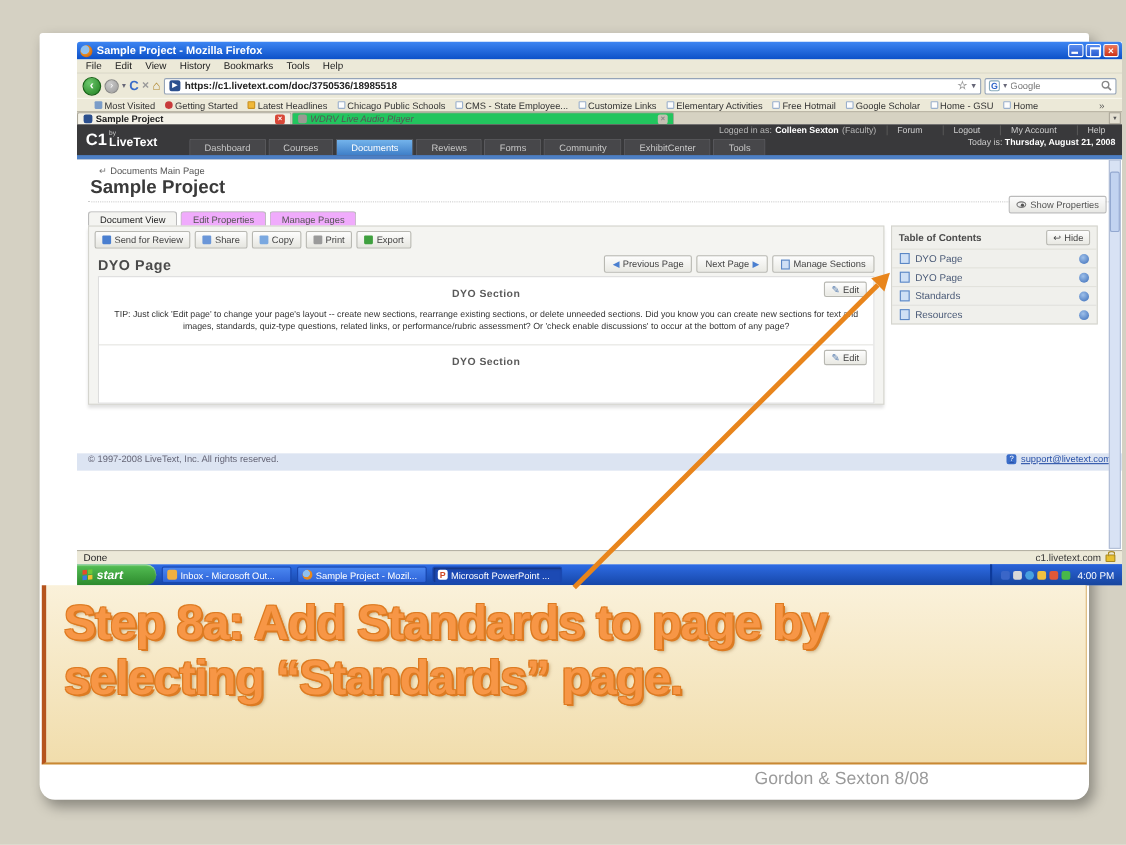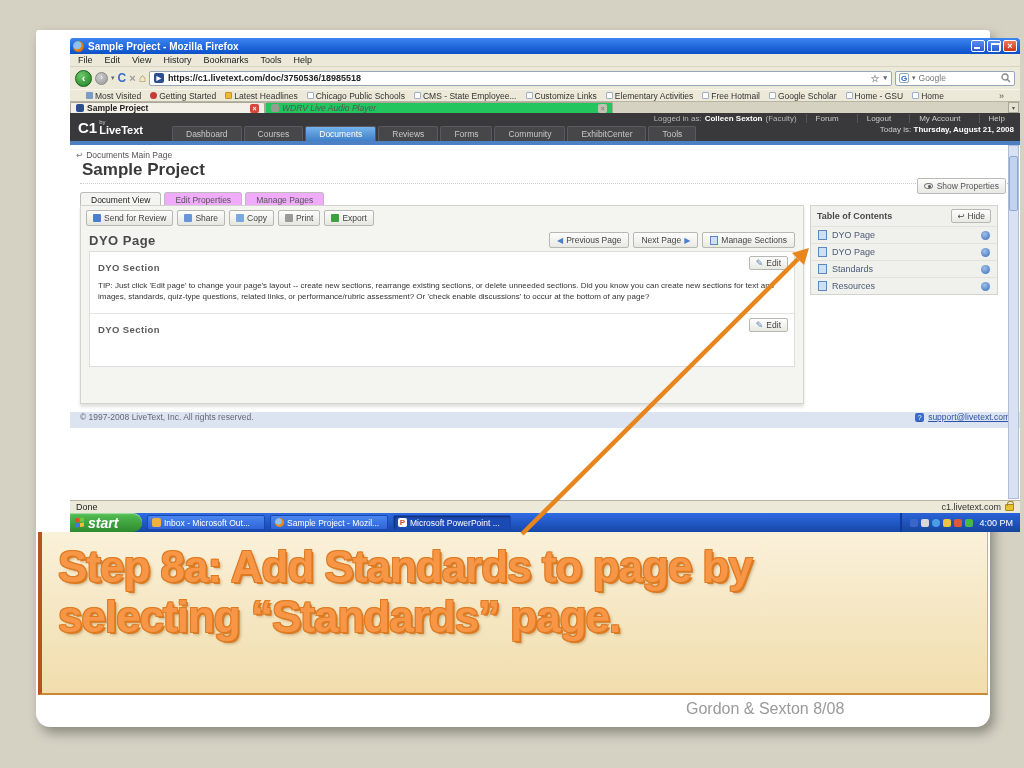--- a/index.html
+++ b/index.html
@@ -84,37 +84,37 @@
   .lt-byname { display:flex; flex-direction:column; line-height:1; }
   .lt-by { font-size:6px; color:#ccc; } .lt-name { font-size:11px; font-weight:bold; }
   .lt-navtabs { position:absolute; left:102px; bottom:4px; display:flex; gap:2px; }
   .lt-tab { padding:2px 13px; font-size:8.5px; color:#c8c8c8; background:#47474a; border:1px solid #5a5a5e;
             border-bottom:none; border-radius:2px 2px 0 0; }
   .lt-tab.active { background:linear-gradient(#74b4ec,#3f7fc8); color:#fff; }
   .lt-bluestrip { position:absolute; left:0; right:0; bottom:0; height:4px; background:#4d7fc4; }
 
   
   .lt-body { height:267px; background:#fff; position:relative; }
-  .crumb { position:absolute; left:6px; top:5px; font-size:8.5px; color:#555; }
+  .crumb { position:absolute; left:20px; top:5px; font-size:8.5px; color:#555; }
   .crumb .tico { color:#777; margin-right:3px; }
   .pg-title { position:absolute; left:12px; top:15px; font-size:17px; font-weight:bold; color:#3a3a3a; }
   .byline { position:absolute; right:16px; top:36px; font-size:9px; color:#4a6fa5; }
   .dotline { position:absolute; left:10px; right:12px; top:38px; border-top:1px dotted #ccc; }
   .showprops { position:absolute; right:14px; top:33px; font-size:8.5px; color:#555; border:1px solid #bbb;
                background:linear-gradient(#fcfcfc,#e8e8e4); padding:2px 6px; border-radius:2px;
                display:inline-flex; gap:4px; align-items:center; }
   .eye { width:9px; height:6px; border:1px solid #777; border-radius:50%; position:relative; background:#eee; }
   .eye::after { content:""; position:absolute; left:3px; top:1px; width:3px; height:3px; border-radius:50%; background:#555; }
   .doctabs { position:absolute; left:10px; top:47px; display:flex; gap:3px; }
   .doctab { font-size:8.5px; padding:2px 10px; border:1px solid #bbb; border-bottom:none;
             border-radius:3px 3px 0 0; background:#f0abfc; color:#555; }
   .doctab.active { background:#f4f4f1; color:#222; }
 
-  .mainpanel { position:absolute; left:10px; top:60px; width:724px; height:199px; background:#f4f4f1;
-               border:1px solid #d4d4ce; box-shadow:0 3px 3px rgba(0,0,0,.12); }
+  .mainpanel { position:absolute; left:10px; top:60px; width:724px; height:163px; background:#f4f4f1;
+               border:1px solid #d4d4ce; box-shadow:0 3px 3px rgba(0,0,0,.12);text-align:center; }
   .actionsrow { display:flex; gap:4px; padding:4px 5px; }
   .abtn { display:inline-flex; align-items:center; gap:3px; font-size:8.5px; color:#444;
           border:1px solid #b8b8b2; background:linear-gradient(#fdfdfd,#e6e6e0); padding:2px 6px; border-radius:2px; }
   .aico { width:8px; height:8px; border-radius:1px; flex:none; }
   .aico.review { background:#4a7fd0; } .aico.share { background:#6a96d8; } .aico.copy { background:#7aa8e0; }
   .aico.print { background:#9a9a9a; } .aico.export { background:#3fa03f; }
   .dyorow { display:flex; align-items:center; padding:2px 8px 3px; }
   .dyoh { font-size:13px; font-weight:bold; color:#4a4a4a; letter-spacing:.5px; }
   .pager { margin-left:auto; display:flex; gap:4px; }
   .pbtn { display:inline-flex; align-items:center; gap:3px; font-size:8.5px; color:#444;
@@ -158,21 +158,21 @@
   .statusbar { height:13px; background:#ece9d8; border-top:1px solid #b5b2a4; display:flex; align-items:center;
                padding:0 6px; font-size:9px; color:#222; }
   .sb-right { margin-left:auto; display:flex; gap:4px; align-items:center; color:#333; }
   .padlock { width:9px; height:7px; background:#e8c030; border:1px solid #a88820; border-radius:1px; position:relative; }
   .padlock::before { content:""; position:absolute; left:1px; top:-4px; width:5px; height:4px;
                      border:1px solid #a88820; border-bottom:none; border-radius:3px 3px 0 0; }
 
   .taskbar { height:19px; background:linear-gradient(#2e6ce4,#1646a8); display:flex; align-items:center; }
   .startbtn { height:19px; width:72px; background:linear-gradient(#55c055,#2d8a2d); border-radius:0 9px 9px 0;
               display:flex; align-items:center; gap:4px; padding:0 8px 0 5px; color:#fff; font-weight:bold;
-              font-style:italic; font-size:14px; box-shadow:inset 0 1px 1px rgba(255,255,255,.5); }
+              font-style:italic; font-size:11px; box-shadow:inset 0 1px 1px rgba(255,255,255,.5); }
   .winflag { width:9px; height:9px; display:grid; grid-template-columns:4px 4px; grid-template-rows:4px 4px; gap:1px; transform:skewY(-6deg); }
   .winflag i { display:block; } .wf1{background:#e84a2a;} .wf2{background:#6ac83a;} .wf3{background:#3a7ae8;} .wf4{background:#f0c030;}
   .taskbtn { width:118px; height:15px; margin-left:5px; background:linear-gradient(#4a86f0,#2f64d8);
              border:1px solid #1a48b0; border-radius:2px; display:flex; align-items:center; gap:3px;
              padding:0 4px; color:#fff; font-size:8.5px; white-space:nowrap; overflow:hidden; }
   .taskbtn.active { background:#1c4ab4; box-shadow:inset 1px 1px 2px rgba(0,0,0,.4); }
   .tb-ico { width:9px; height:9px; border-radius:2px; flex:none; }
   .tb-outlook { background:#f0b040; } 
   .tb-ff { border-radius:50%; background:radial-gradient(circle at 38% 38%, #8ec0f0 38%, #e8881c 46%); }
   .tb-ppt { background:#fff; color:#d04a28; font-size:8px; font-weight:bold; line-height:9px; text-align:center; }

